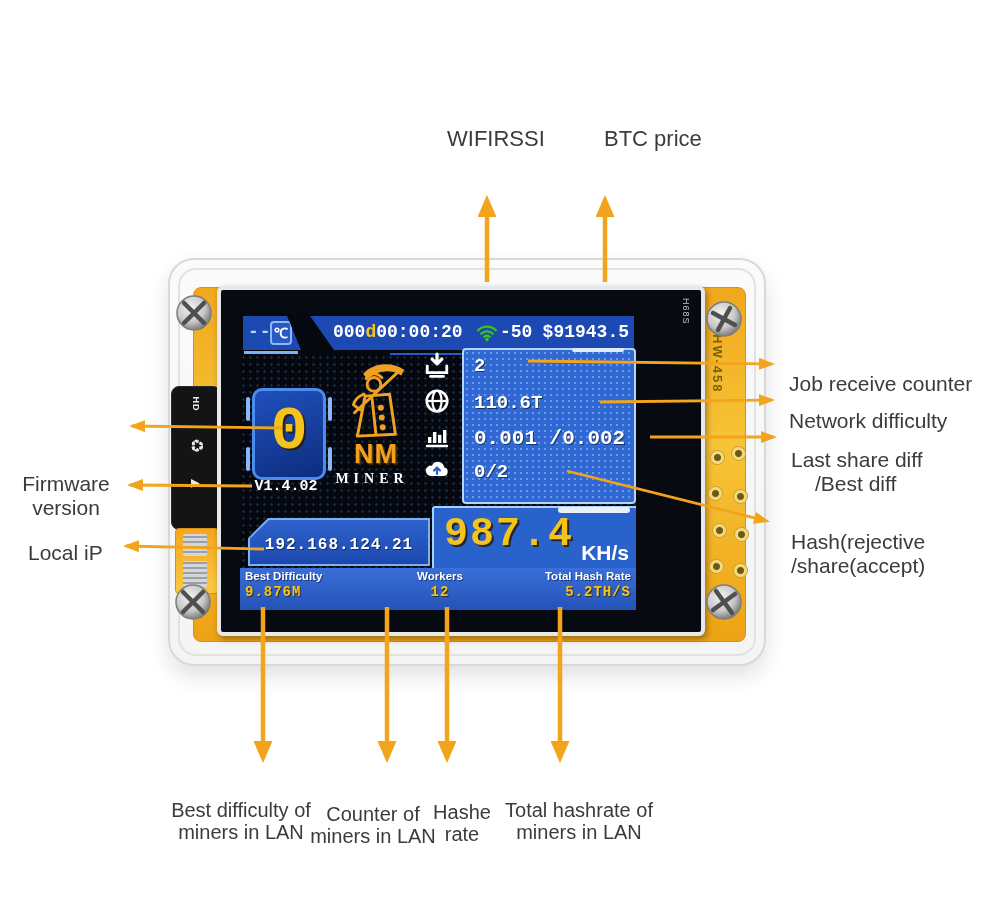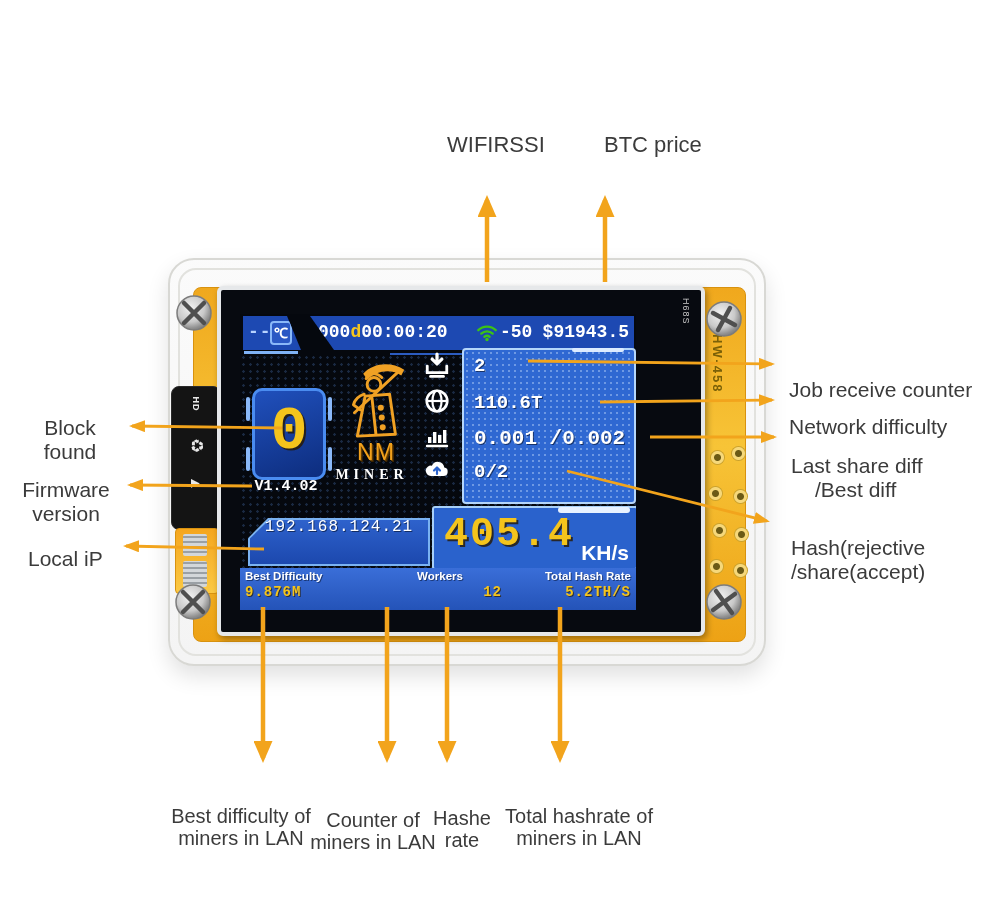--- a/index.html
+++ b/index.html
@@ -1,20 +1,20 @@
 <!DOCTYPE html>
 <html><head>
 <meta charset="utf-8">
 <style>
   html,body{margin:0;padding:0;background:#fff;}
   .stage{position:relative;width:1000px;height:916px;background:#ffffff;overflow:hidden;
          font-family:"Liberation Sans",sans-serif;}
 
   
-  .lbl{position:absolute;color:#3b3b3b;font-size:21px;line-height:1.12;white-space:nowrap;margin-top:6px;}
+  .lbl{position:absolute;color:#3b3b3b;font-size:21px;line-height:1.12;white-space:nowrap;}
   .lbl.center{text-align:center;}
   .lbl span{display:block;}
 
   
   .case{position:absolute;left:168px;top:258px;width:594px;height:404px;border-radius:26px;
         background:linear-gradient(180deg,rgba(250,250,250,.85),rgba(238,238,238,.65));
         border:2px solid #d8d8d4;box-shadow:0 10px 22px rgba(0,0,0,.12);}
   .case::after{content:"";position:absolute;inset:8px;border:2px solid #e2e2de;border-radius:18px;}
   .pcb{position:absolute;left:193px;top:287px;width:551px;height:353px;border-radius:8px;
        background:linear-gradient(180deg,#f0a81d,#f7c437 45%,#eda215);border:1px solid #d8920f;}
@@ -46,41 +46,41 @@
           background-size:7px 7px;}
   .topbar{position:absolute;left:0;top:0;width:396px;height:40px;}
   .temp-panel{position:absolute;left:3px;top:2px;width:58px;height:34px;background:#1d49b2;
               clip-path:polygon(0 0,44px 0,58px 100%,0 100%);}
   .temp-dash{position:absolute;left:5px;top:6px;color:#b8d4ff;font-weight:bold;font-size:18px;letter-spacing:1px;}
   .temp-unit{position:absolute;left:27px;top:5px;color:#fff;font-weight:bold;font-size:14px;
              font-family:"Liberation Sans",sans-serif;border:2px solid #8ab8f8;border-radius:4px;padding:0 2px 1px 2px;background:#2a58c4;}
   .temp-underline{position:absolute;left:4px;top:37px;width:54px;height:3px;background:#7fb2f5;}
   .main-bar{position:absolute;left:60px;top:2px;width:334px;height:34px;background:#1d49b2;
             clip-path:polygon(10px 0,100% 0,100% 100%,34px 100%);}
-  .timer{position:absolute;left:18px;top:6px;font-size:18px;font-weight:bold;color:#fff;letter-spacing:0;}
+  .timer{position:absolute;left:33px;top:6px;font-size:18px;font-weight:bold;color:#fff;letter-spacing:0;}
   .timer .d{color:#f5c51d;}
   .wifi{position:absolute;left:176px;top:7px;}
   .rssi{position:absolute;left:200px;top:6px;font-size:18px;font-weight:bold;color:#fff;}
   .price{position:absolute;right:5px;top:6px;font-size:18px;font-weight:bold;color:#fff;text-align:center;}
   .topbar-underline{position:absolute;left:150px;top:39px;width:244px;height:2px;background:#2c5cc0;}
 
   .block-panel{position:absolute;left:12px;top:74px;width:68px;height:86px;border:3px solid #4a8cf0;
                border-radius:10px;background:linear-gradient(160deg,#2050bc,#0d2d7e);}
   .bk{position:absolute;background:#8ab8f8;border-radius:2px;}
   .bk1{left:-9px;top:6px;width:4px;height:24px;}
   .bk2{right:-9px;top:6px;width:4px;height:24px;}
   .bk3{left:-9px;bottom:6px;width:4px;height:24px;}
   .bk4{right:-9px;bottom:6px;width:4px;height:24px;}
   .digit{position:absolute;left:0;top:-2px;width:100%;text-align:center;font-size:62px;line-height:86px;
          font-weight:bold;color:#f4c41c;text-shadow:2px 2px 0 rgba(40,25,0,.8);}
   .fw{position:absolute;left:4px;top:164px;width:84px;text-align:center;color:#fff;
       font-size:15px;font-weight:bold;}
 
   .logo{position:absolute;left:84px;top:46px;width:96px;text-align:center;}
-  .nm{margin-top:-8px;font-family:"Liberation Sans",sans-serif;font-weight:400;font-size:23px;
+  .nm{margin-top:-8px;font-family:"Liberation Sans",sans-serif;font-weight:700;font-size:27px;
       color:#f2a11c;letter-spacing:1px;text-shadow:1px 1px 0 #6b4204,2px 2px 0 #3c2402;padding-left:8px;}
   .miner-word{font-family:"Liberation Serif",serif;font-weight:bold;font-size:14px;color:#fff;
               letter-spacing:5px;margin-top:1px;}
 
   .icon{position:absolute;left:184px;}
   .ic1{top:38px;}.ic2{top:74px;}.ic3{top:110px;}.ic4{top:143px;}
 
   .data-panel{position:absolute;left:222px;top:34px;width:170px;height:152px;border:2px solid #b5d6fa;
               border-radius:4px;background:#2f68d2;}
   .data-panel .dots{position:absolute;inset:0;opacity:.55;
@@ -89,39 +89,39 @@
   .dv{position:absolute;left:10px;color:#fff;font-weight:bold;text-shadow:1px 1px 0 rgba(10,25,60,.7);}
   .dv1{top:5px;font-size:19px;}
   .dv2{top:42px;font-size:19px;}
   .dv3{top:77px;font-size:21px;}
   .dv4{top:111px;font-size:19px;}
 
   .ip-panel{position:absolute;left:8px;top:204px;width:182px;height:48px;background:#7ab2f2;
             clip-path:polygon(0 42%,20px 0,100% 0,100% 100%,0 100%);}
   .ip-fill{position:absolute;inset:2px;background:linear-gradient(180deg,#2e62cc,#1c48ae);
            clip-path:polygon(0 42%,19px 0,100% 0,100% 100%,0 100%);}
-  .ip-text{position:absolute;left:0;right:0;top:0;text-align:center;color:#fff;font-weight:normal;
+  .ip-text{position:absolute;left:0;right:0;top:18px;text-align:center;color:#fff;font-weight:bold;
            font-size:16px;letter-spacing:1px;text-shadow:1px 1px 0 rgba(10,25,60,.7);}
 
   .hash-panel{position:absolute;left:192px;top:192px;width:202px;height:60px;border:2px solid #a8d0f8;
               border-radius:3px;background:#2a62cc;}
   .hash-tab{position:absolute;right:6px;top:-1px;width:72px;height:6px;background:#e8f2ff;border-radius:3px;}
   .hash-val{position:absolute;left:10px;top:4px;font-size:40px;font-weight:bold;color:#f4c41c;
             letter-spacing:2px;text-shadow:2px 2px 0 rgba(40,25,0,.8);}
   .hash-unit{position:absolute;right:7px;bottom:3px;font-family:"Liberation Sans",sans-serif;
              font-weight:bold;font-size:21px;color:#fff;}
 
   .statusbar{position:absolute;left:0;top:254px;width:396px;height:42px;
              background:linear-gradient(180deg,#3a6ed8,#2453b8);}
   .sb-label{position:absolute;top:2px;font-family:"Liberation Sans",sans-serif;font-weight:bold;
             font-size:11.5px;color:#fff;text-shadow:1px 1px 0 rgba(10,25,60,.6);}
   .sb-value{position:absolute;top:16px;font-weight:bold;font-size:14px;color:#f4c41c;
             text-shadow:1px 1px 0 rgba(40,25,0,.7);letter-spacing:1px;}
   .sb0l{left:5px;}.sb0v{left:5px;}
-  .sb1l{left:150px;width:100px;text-align:center;}.sb1v{left:162px;width:100px;text-align:right;}
+  .sb1l{left:150px;width:100px;text-align:center;}.sb1v{left:150px;width:100px;text-align:center;}
   .sb2l{right:5px;}.sb2v{right:5px;}
 
   .overlay{position:absolute;left:0;top:0;width:1000px;height:916px;pointer-events:none;}
 </style>
 </head>
 <body>
 
 <svg width="0" height="0" style="position:absolute">
   <defs>
     <radialGradient id="gScrew" cx="40%" cy="35%" r="75%">
@@ -260,21 +260,21 @@
       <span class="dv dv4">0/2</span>
     </div>
 
     <div class="ip-panel">
       <div class="ip-fill"></div>
       <div class="ip-text">192.168.124.21</div>
     </div>
 
     <div class="hash-panel">
       <div class="hash-tab"></div>
-      <span class="hash-val">405.4</span>
+      <span class="hash-val">987.4</span>
       <span class="hash-unit">KH/s</span>
     </div>
 
     <div class="statusbar">
       <span class="sb-label sb0l">Best Difficulty</span>
       <span class="sb-value sb0v">9.876M</span>
       <span class="sb-label sb1l">Workers</span>
       <span class="sb-value sb1v">12</span>
       <span class="sb-label sb2l">Total Hash Rate</span>
       <span class="sb-value sb2v">5.2TH/S</span>
@@ -288,24 +288,20 @@
   <div class="lbl" style="left:789px;top:409px">Network difficulty</div>
   <div class="lbl" style="left:791px;top:448px">
     <span>Last share diff</span>
     <span style="margin-left:24px">/Best diff</span>
   </div>
   <div class="lbl" style="left:791px;top:530px">
     <span>Hash(rejective</span>
     <span>/share(accept)</span>
   </div>
 
-  <div class="lbl center" style="left:28px;top:410px;width:84px">
-    <span>Block</span>
-    <span>found</span>
-  </div>
   <div class="lbl center" style="left:14px;top:472px;width:104px">
     <span>Firmware</span>
     <span>version</span>
   </div>
   <div class="lbl" style="left:28px;top:541px">Local iP</div>
 
   <div class="lbl center" style="left:156px;top:799px;width:170px;font-size:20px">
     <span>Best difficulty of</span>
     <span>miners in LAN</span>
   </div>

